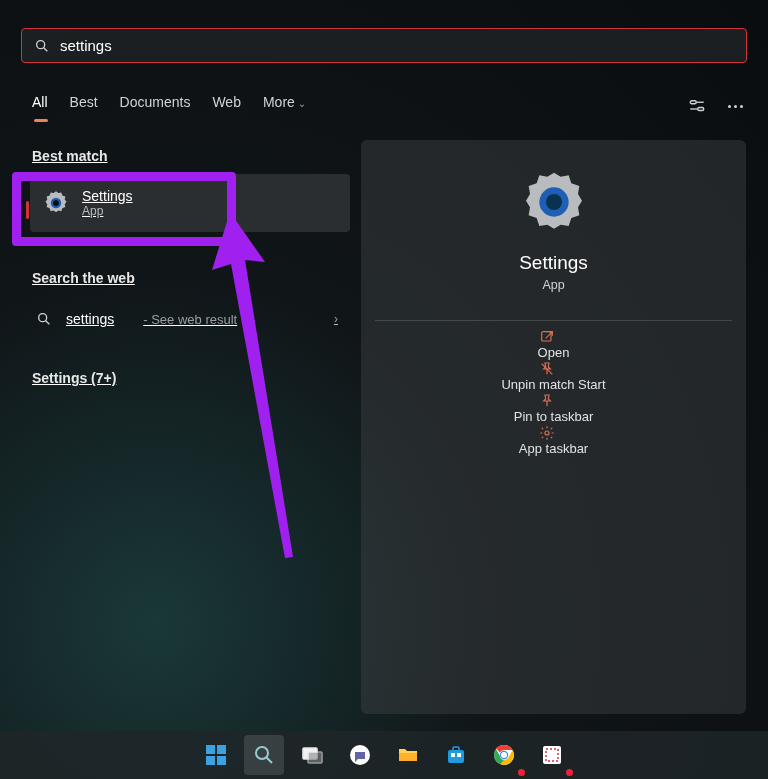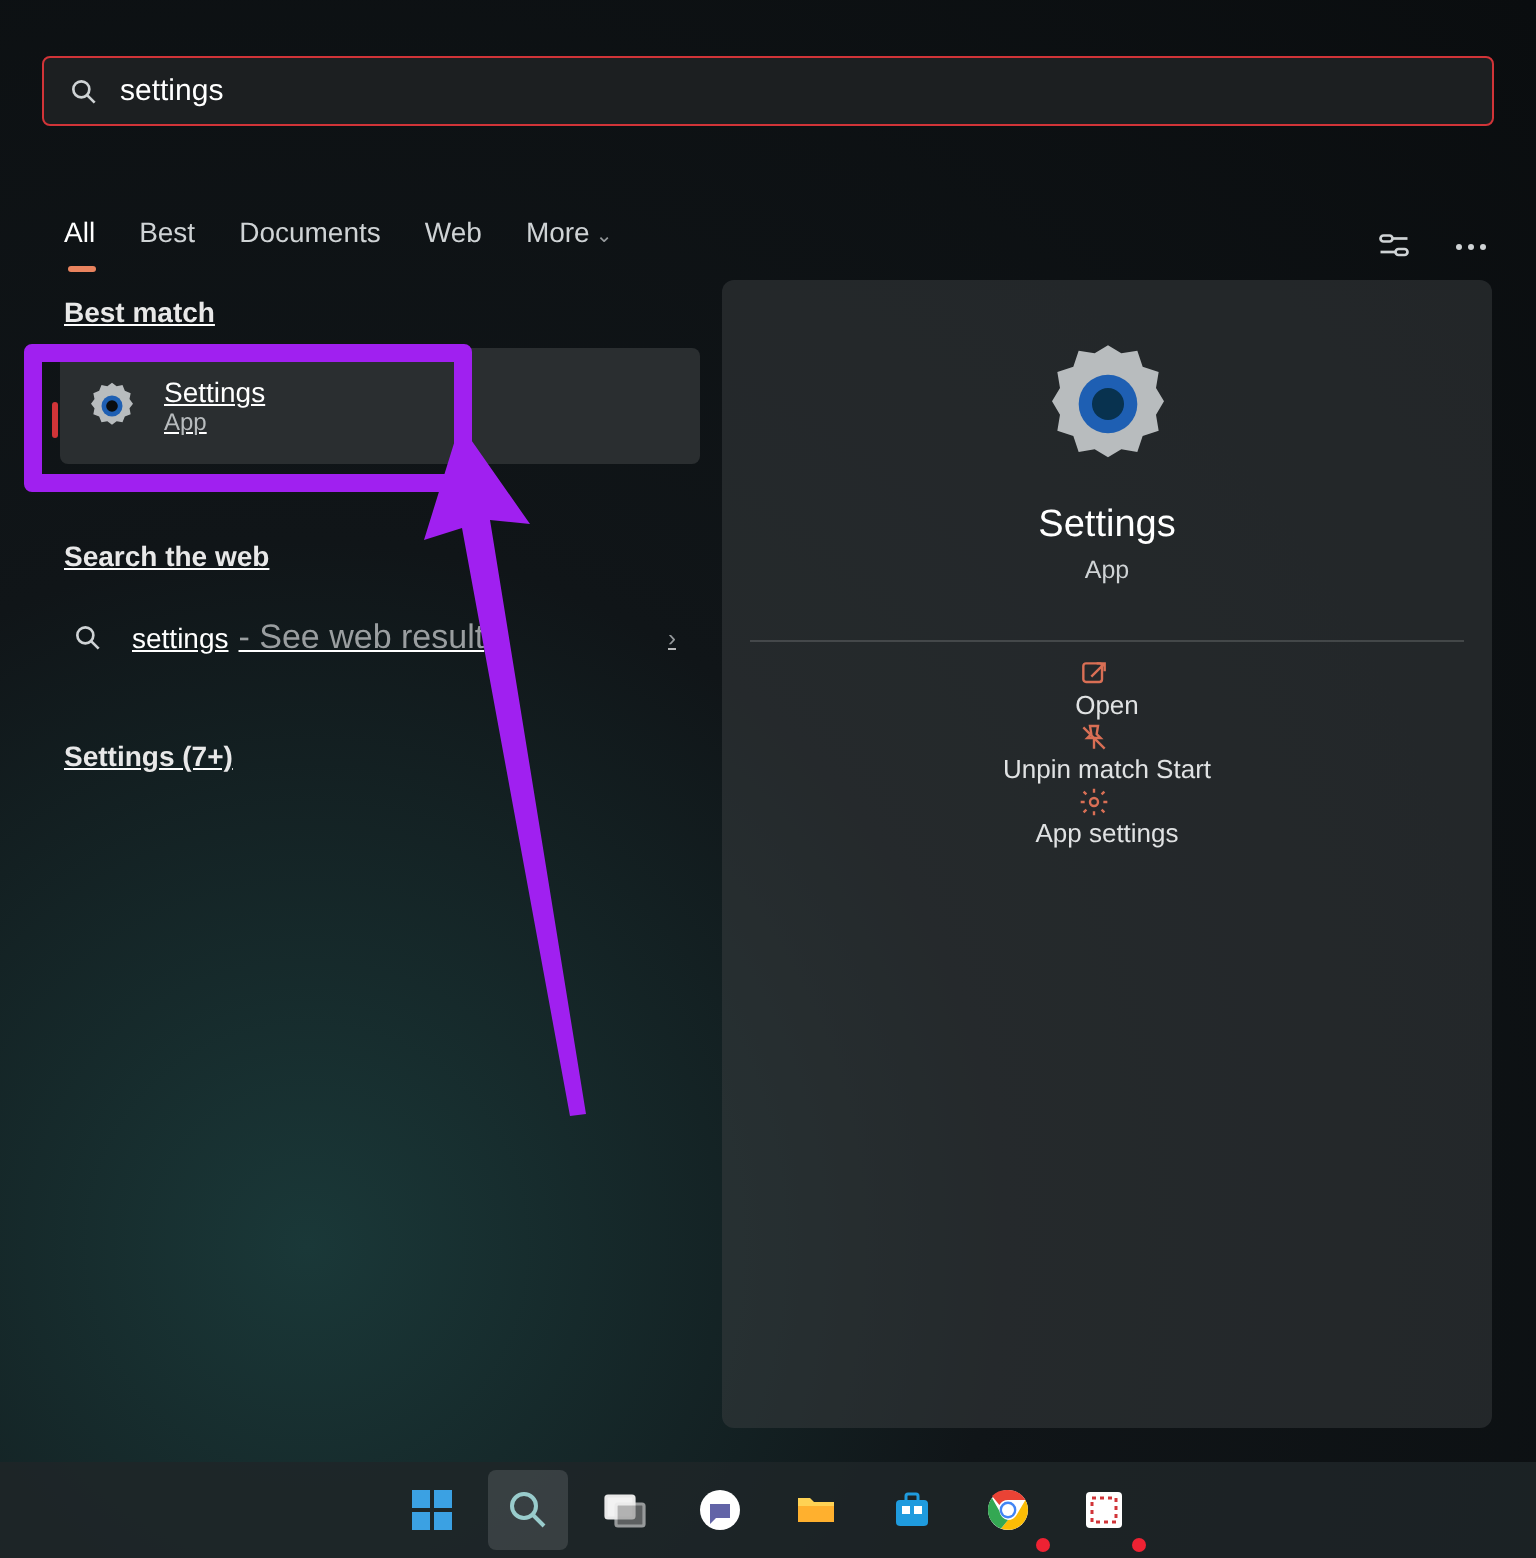--- a/index.html
+++ b/index.html
@@ -32,23 +32,23 @@
     border: none;
     outline: none;
     color: #fff;
     font-size: 15px;
     margin-left: 10px;
   }
 
   
   .tabs-row {
     position: absolute;
-    top: 108px; left: 32px; right: 24px;
-    display: flex;
-    align-items: flex-end;
+    top: 94px; left: 32px; right: 24px;
+    display: flex;
+    align-items: center;
     font-size: 14px;
     color: #cfd3d5;
   }
   .tab { margin-right: 22px; cursor: pointer; position: relative; padding-bottom: 8px;}
   .tab.active { color: #fff; }
   .tab.active::after {
     content: '';
     position: absolute;
     left: 2px; bottom: -4px;
     width: 14px; height: 3px;
@@ -118,21 +118,21 @@
     height: 46px;
     display: flex;
     align-items: center;
     padding: 0 12px 0 16px;
     color: #cfd3d5;
     cursor: pointer;
     font-size: 14px;
   }
   .web-item .wi-icon { width: 16px; height: 16px; margin-right: 14px;}
   .web-item .wi-term { color: #fff; margin-right: 5px;}
-  .web-item .wi-sfx { color: #9a9ea0; font-size: 17px;}
+  .web-item .wi-sfx { color: #9a9ea0; font-size: 13px; margin-left: 24px;}
   .web-item .wi-chev { margin-left: auto; opacity: .7; font-size: 12px;}
 
   
   .right-panel {
     position: absolute;
     left: 361px; top: 140px;
     width: 385px; height: 574px;
     background: rgba(58,62,64,0.5);
     border-radius: 6px;
     padding: 30px 14px 14px 14px;
@@ -280,24 +280,30 @@
   </div>
   <div class="rp-action">
     <svg class="ra-icon" viewBox="0 0 24 24" fill="none" stroke="currentColor" stroke-width="1.8">
         <path d="M9 3h6l-1 6 3 3H7l3-3-1-6z M12 12v8"></path>
         <line x1="4" y1="4" x2="20" y2="20"></line>
       </svg>
     <span>Unpin match Start</span>
   </div>
   <div class="rp-action">
     <svg class="ra-icon" viewBox="0 0 24 24" fill="none" stroke="currentColor" stroke-width="1.8">
+        <path d="M9 3h6l-1 6 3 3H7l3-3-1-6z M12 12v8"></path>
+      </svg>
+    <span>Pin to taskbar</span>
+  </div>
+  <div class="rp-action">
+    <svg class="ra-icon" viewBox="0 0 24 24" fill="none" stroke="currentColor" stroke-width="1.8">
         <circle cx="12" cy="12" r="3"></circle>
         <path d="M12 2v3M12 19v3M4.2 4.2l2.1 2.1M17.7 17.7l2.1 2.1M2 12h3M19 12h3M4.2 19.8l2.1-2.1M17.7 6.3l2.1-2.1"></path>
       </svg>
-    <span>App settings</span>
+    <span>App taskbar</span>
   </div>
 </div>
 
 <div class="taskbar">
   <div class="tb-item">
     <svg viewBox="0 0 24 24">
         <rect x="2" y="2" width="9" height="9" fill="#3ba1e3"></rect>
         <rect x="13" y="2" width="9" height="9" fill="#3ba1e3"></rect>
         <rect x="2" y="13" width="9" height="9" fill="#3ba1e3"></rect>
         <rect x="13" y="13" width="9" height="9" fill="#3ba1e3"></rect>

